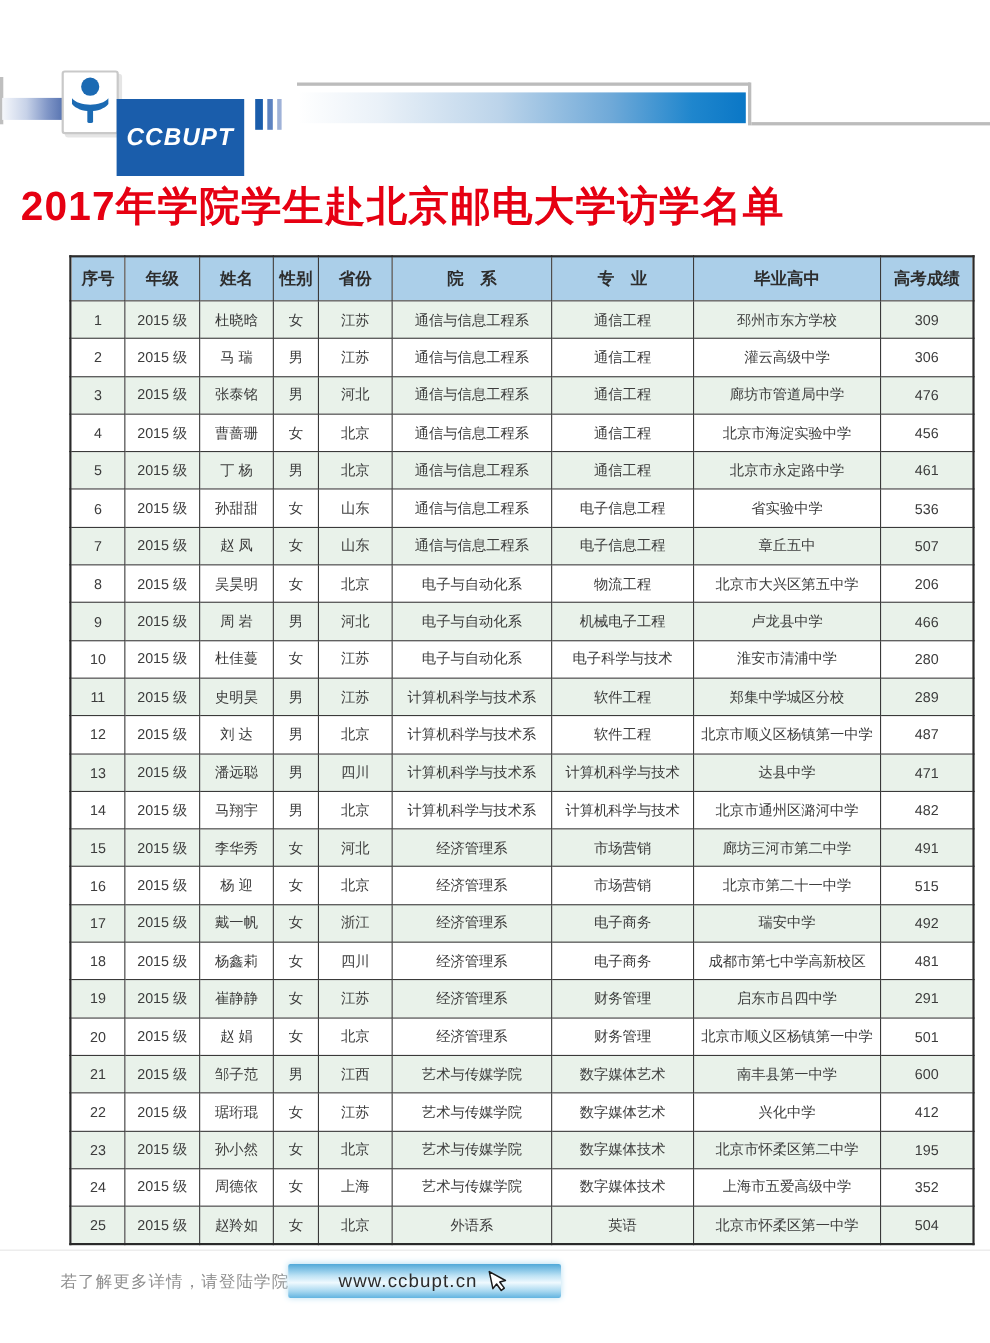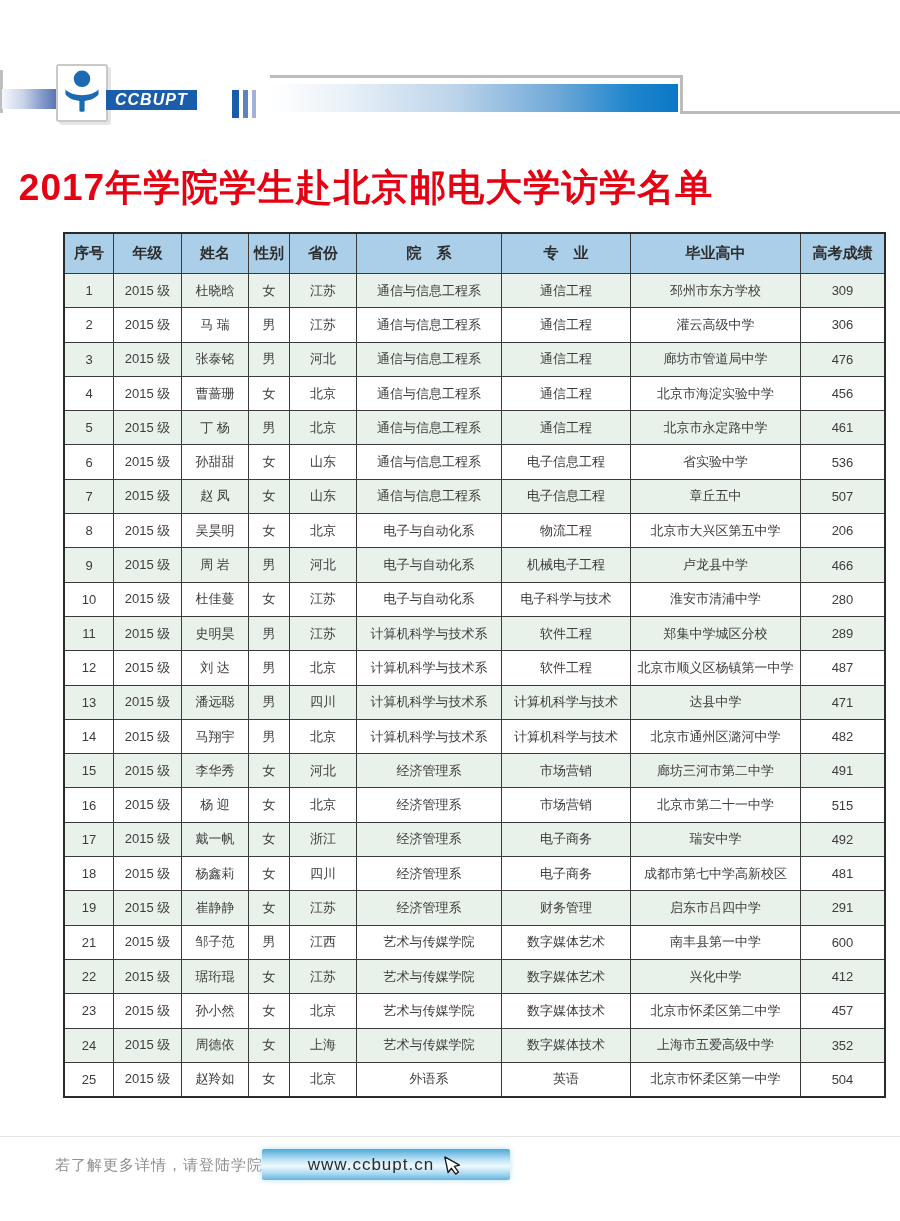--- a/index.html
+++ b/index.html
@@ -8,23 +8,23 @@
     font-family:"Liberation Sans","DejaVu Sans",sans-serif;
     overflow:hidden;
   }
   
   .left-vline{position:absolute;left:0;top:70px;width:3px;height:43px;background:#bfbfbf;}
   .left-grad-bar{position:absolute;left:2px;top:89px;width:55px;height:20px;
     background:linear-gradient(90deg,#f5f7fb 0%,#c7d2e8 40%,#8096c7 75%,#5874b1 100%);}
   .logo-tile{position:absolute;left:56px;top:64px;width:48px;height:54px;background:#ffffff;
     border:2px solid #c9c9c9;border-radius:3px;box-shadow:3px 3px 0 rgba(0,0,0,.10);
     display:flex;align-items:center;justify-content:center;}
-  .brand-box{position:absolute;left:106px;top:90px;height:20px;background:#1a5dab;
-    color:#fff;font-weight:bold;font-style:italic;font-size:16px;letter-spacing:1px;
-    display:flex;align-items:center;padding:0 9px;}
+  .brand-box{position:absolute;left:106px;top:90px;height:36px;background:#1a5dab;
+    color:#fff;font-weight:bold;font-style:italic;font-size:22px;letter-spacing:1px;
+    display:flex;align-items:center;padding:17px 9px;}
   .brand-bars{position:absolute;left:232px;top:90px;height:28px;display:flex;gap:4px;}
   .brand-bars i{display:block;height:28px;}
   .brand-bars i:nth-child(1){width:7px;background:#1a5dab;}
   .brand-bars i:nth-child(2){width:5px;background:#5d83c1;}
   .brand-bars i:nth-child(3){width:4px;background:#9fb2d8;}
   .top-gray-line{position:absolute;left:270px;top:75px;width:412px;height:3px;background:#bcbcbc;}
   .step-gray-line{position:absolute;left:680px;top:75px;width:3px;height:39px;background:#bcbcbc;}
   .right-gray-line{position:absolute;left:683px;top:111px;width:217px;height:3px;background:#bcbcbc;}
   .big-grad-bar{position:absolute;left:271px;top:84px;width:407px;height:28px;
     background:linear-gradient(90deg,#ffffff 0%,#eaf1f8 18%,#bcd4ea 45%,#6fa9d8 70%,#1f86cd 88%,#0a77c6 100%);}
@@ -312,20 +312,31 @@
           <td>2015 级</td>
           <td>崔静静</td>
           <td>女</td>
           <td>江苏</td>
           <td>经济管理系</td>
           <td>财务管理</td>
           <td>启东市吕四中学</td>
           <td>291</td>
         </tr>
         <tr>
+          <td>20</td>
+          <td>2015 级</td>
+          <td>赵 娟</td>
+          <td>女</td>
+          <td>北京</td>
+          <td>经济管理系</td>
+          <td>财务管理</td>
+          <td>北京市顺义区杨镇第一中学</td>
+          <td>501</td>
+        </tr>
+        <tr>
           <td>21</td>
           <td>2015 级</td>
           <td>邹子范</td>
           <td>男</td>
           <td>江西</td>
           <td>艺术与传媒学院</td>
           <td>数字媒体艺术</td>
           <td>南丰县第一中学</td>
           <td>600</td>
         </tr>
@@ -342,21 +353,21 @@
         </tr>
         <tr>
           <td>23</td>
           <td>2015 级</td>
           <td>孙小然</td>
           <td>女</td>
           <td>北京</td>
           <td>艺术与传媒学院</td>
           <td>数字媒体技术</td>
           <td>北京市怀柔区第二中学</td>
-          <td>457</td>
+          <td>195</td>
         </tr>
         <tr>
           <td>24</td>
           <td>2015 级</td>
           <td>周德依</td>
           <td>女</td>
           <td>上海</td>
           <td>艺术与传媒学院</td>
           <td>数字媒体技术</td>
           <td>上海市五爱高级中学</td>

